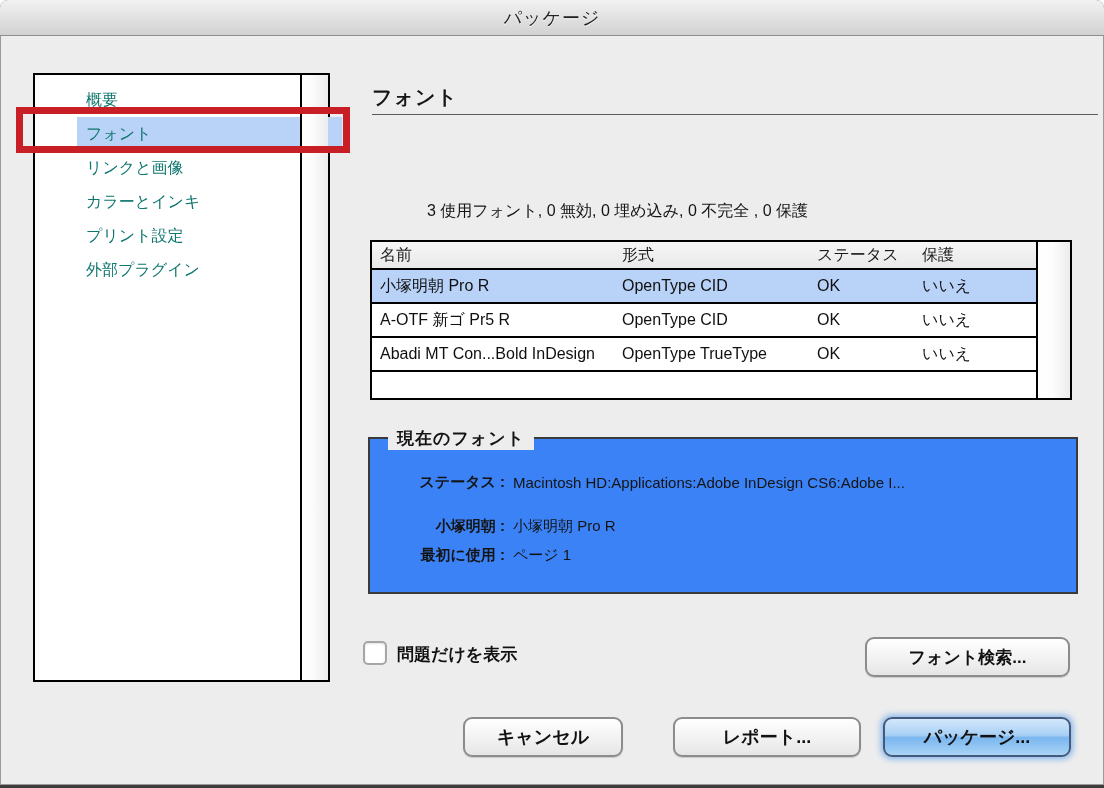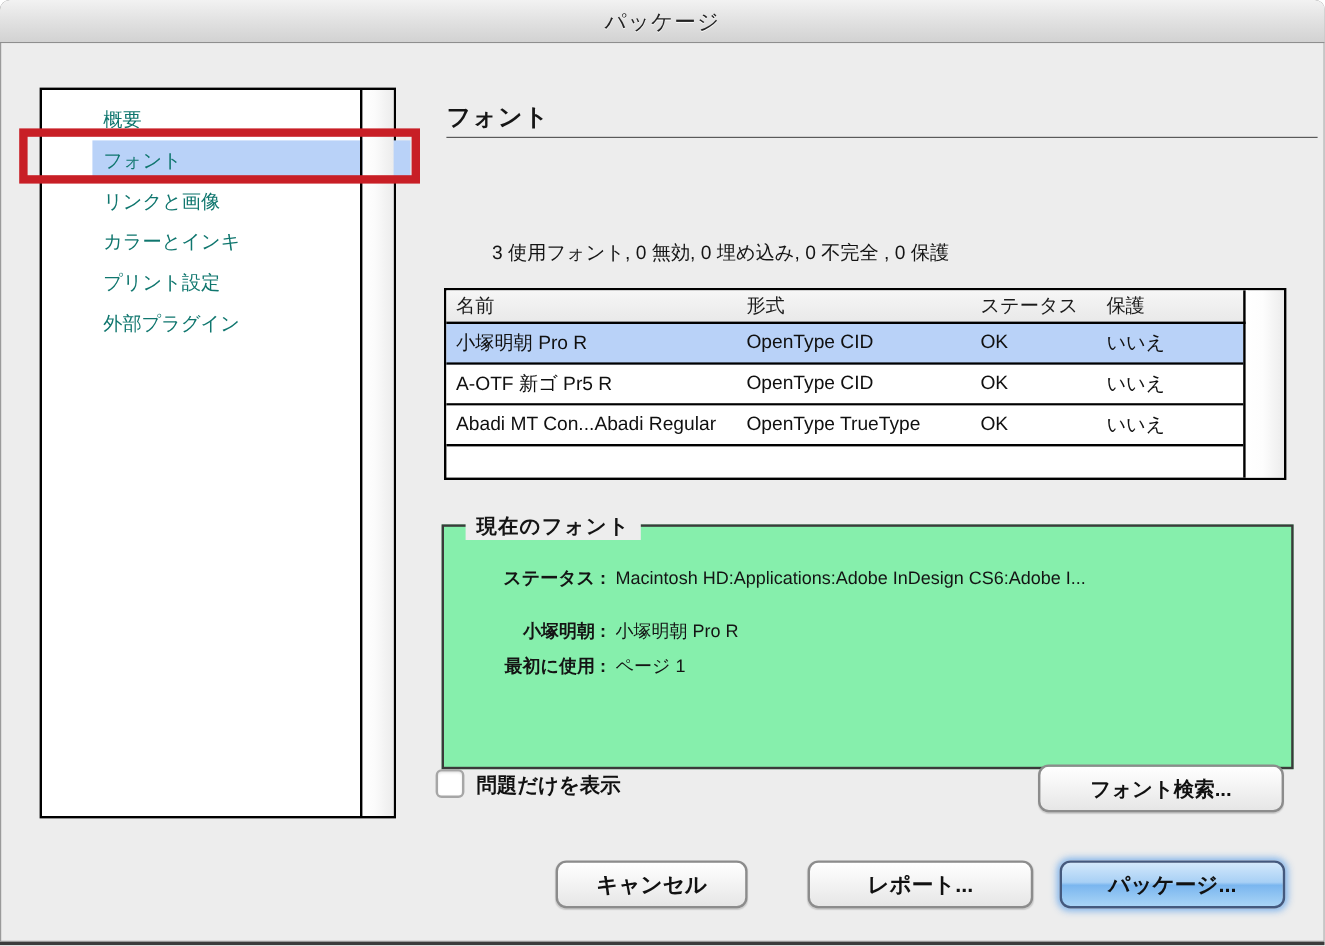--- a/index.html
+++ b/index.html
@@ -37,21 +37,21 @@
   .side-item.selected{background:#b9d2f8;}
 
   .red-box{
     position:absolute;left:16px;top:107px;width:334px;height:46px;
     border:7px solid #c81f26;pointer-events:none;
   }
 
   
   .panel-heading{position:absolute;left:372px;top:84px;font-size:20px;font-weight:600;color:#161616;letter-spacing:1px;}
   .heading-rule{position:absolute;left:372px;top:114px;width:726px;height:0;border-top:1px solid #5a5a5a;}
-  .summary{position:absolute;left:410px;top:201px;font-size:16px;color:#141414;}
+  .summary{position:absolute;left:427px;top:201px;font-size:16px;color:#141414;}
 
   
   .fonts-table{
     position:absolute;left:370px;top:240px;width:702px;height:160px;
     background:#ffffff;border:2px solid #000;
   }
   .ft-scrollbar{
     position:absolute;right:0;top:0;bottom:0;width:34px;
     border-left:2px solid #000;
     background:linear-gradient(90deg,#ffffff 0%,#fdfdfd 45%,#ececec 100%);
@@ -68,22 +68,22 @@
     top:0;height:28px;width:668px;
     background:linear-gradient(180deg,#f6f6f6,#e9e9e9);
     color:#1b1b1b;
   }
   .ft-r1{top:28px;background:#b9d2f8;}
   .ft-r2{top:62px;background:#ffffff;}
   .ft-r3{top:96px;background:#ffffff;}
 
   
   .cf-box{
-    position:absolute;left:368px;top:437px;width:710px;height:204px;
-    border:2px solid #3a3a3a;background:#86efac;
+    position:absolute;left:368px;top:437px;width:710px;height:157px;
+    border:2px solid #3a3a3a;background:#3b82f6;
   }
   .cf-legend{
     position:absolute;left:18px;top:-12px;background:#ededed;
     padding:0 9px;font-size:17px;font-weight:600;color:#141414;letter-spacing:1px;
   }
   .cf-field{
     position:absolute;left:0;width:100%;display:flex;align-items:center;
     font-size:15px;color:#141414;
   }
   .cf-field .cf-label{width:135px;text-align:right;flex:0 0 135px;font-weight:600;}
@@ -158,21 +158,21 @@
       <span>OK</span>
       <span>いいえ</span>
     </div>
     <div class="ft-row ft-r2">
       <span>A-OTF 新ゴ Pr5 R</span>
       <span>OpenType CID</span>
       <span>OK</span>
       <span>いいえ</span>
     </div>
     <div class="ft-row ft-r3">
-      <span>Abadi MT Con...Abadi Regular</span>
+      <span>Abadi MT Con...Bold InDesign</span>
       <span>OpenType TrueType</span>
       <span>OK</span>
       <span>いいえ</span>
     </div>
     <div class="ft-scrollbar"></div>
   </div>
 
   <div class="cf-box">
     <div class="cf-legend">現在のフォント</div>
     <div class="cf-field cf-f0">

